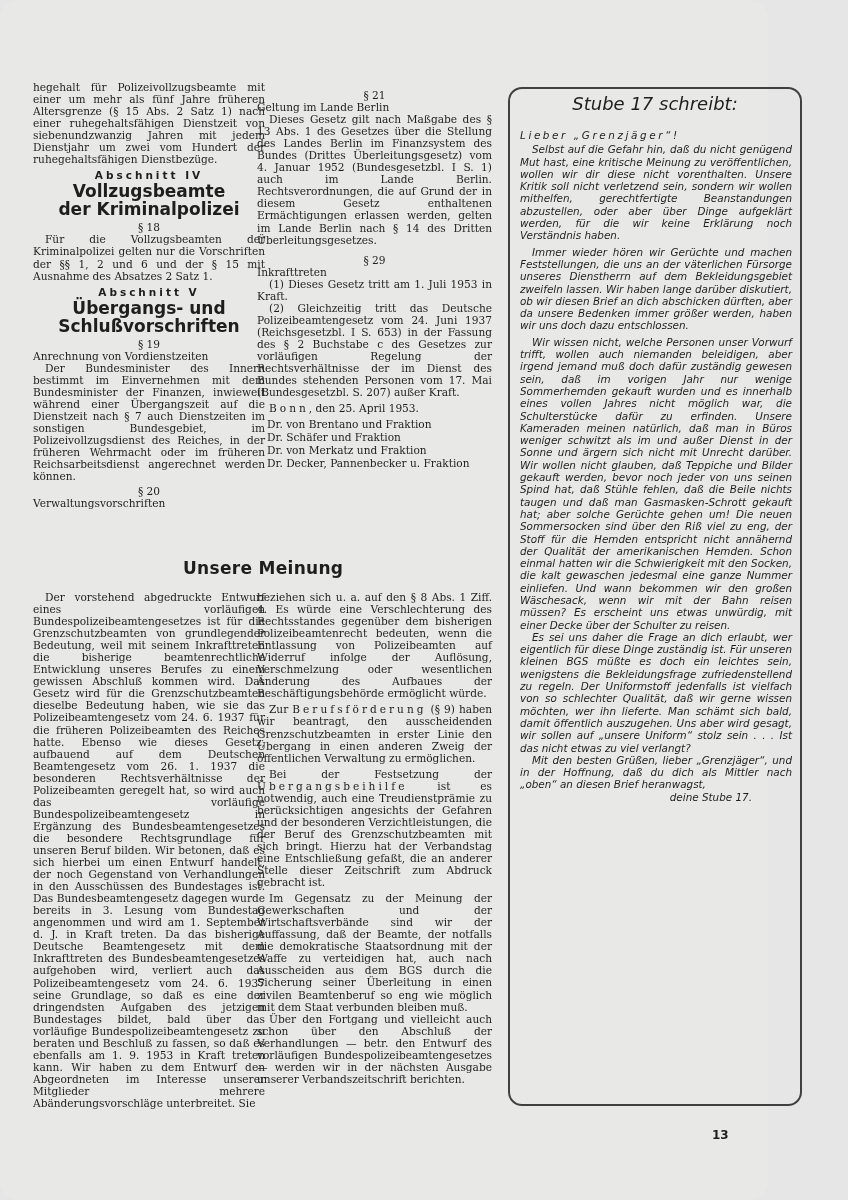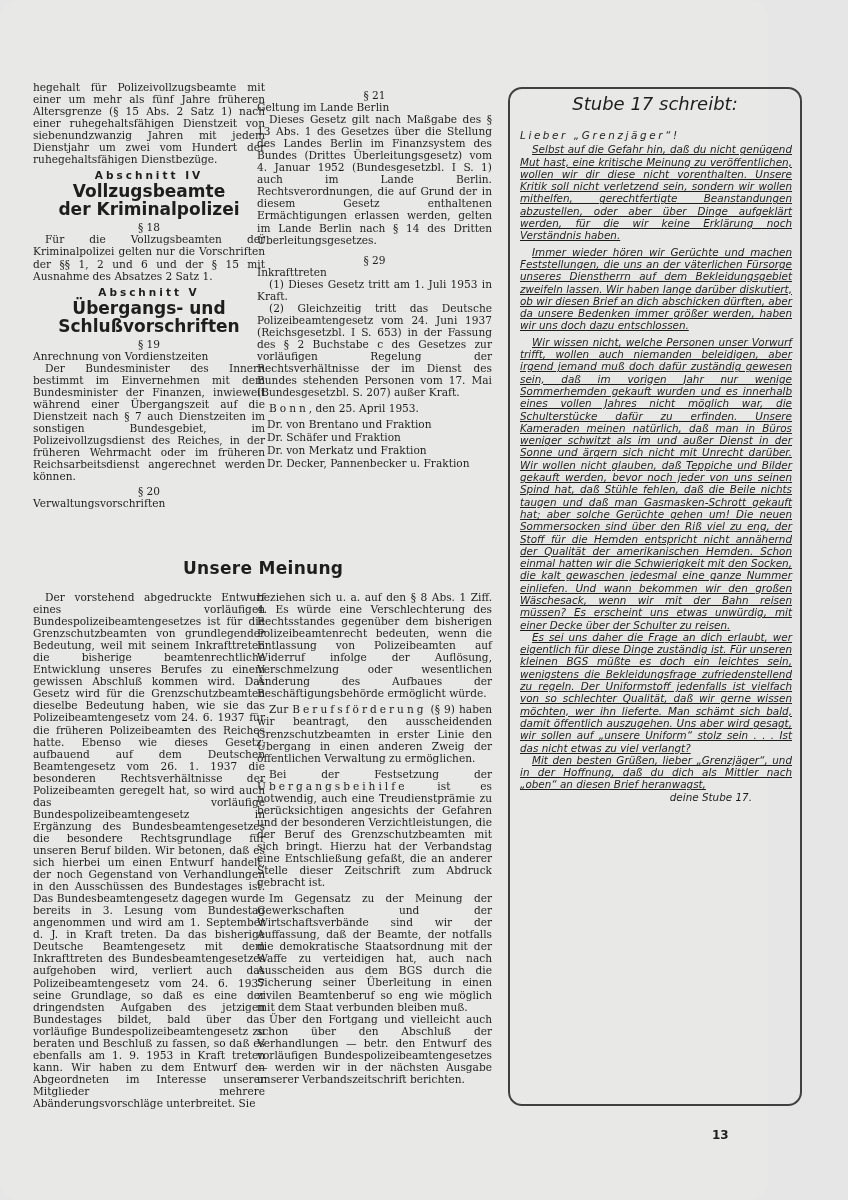--- a/index.html
+++ b/index.html
@@ -26,21 +26,21 @@
   .signers { margin-top:4px; text-align:left; padding-left:10px; }
   .signers div { line-height:13px; }
   .headline { position:absolute; left:183px; top:558px; font-family:"DejaVu Sans", sans-serif; font-weight:bold; font-size:17px; letter-spacing:0.3px; }
   .box {
     position:absolute; left:508px; top:87px; width:290px; height:1015px;
     border:2px solid #404040; border-radius:14px 14px 14px 14px;
   }
   .box-title { position:absolute; left:0; width:100%; top:4px; text-align:center; font-family:"DejaVu Sans", sans-serif; font-style:italic; font-size:18px; }
   .box-body { position:absolute; left:10px; top:40px; width:272px; font-family:"DejaVu Sans", sans-serif; font-style:italic; font-size:10.4px; line-height:12.3px; text-align:justify; }
   .box-body p { margin:0; }
-  .box-body p.ind { text-indent:12px;text-decoration:underline; }
+  .box-body p.ind { text-indent:12px; }
   .box-body p.gap { margin-top:4px; }
   .box-body .salut { letter-spacing:2.6px; margin-bottom:2px; }
   .box-body .sign { text-align:right; padding-right:40px; }
   .page-num { position:absolute; left:712px; top:1128px; font-family:"DejaVu Sans", sans-serif; font-weight:bold; font-size:12px; }
 </style>
 </head>
 <body>
 
 <div class="page">
 

